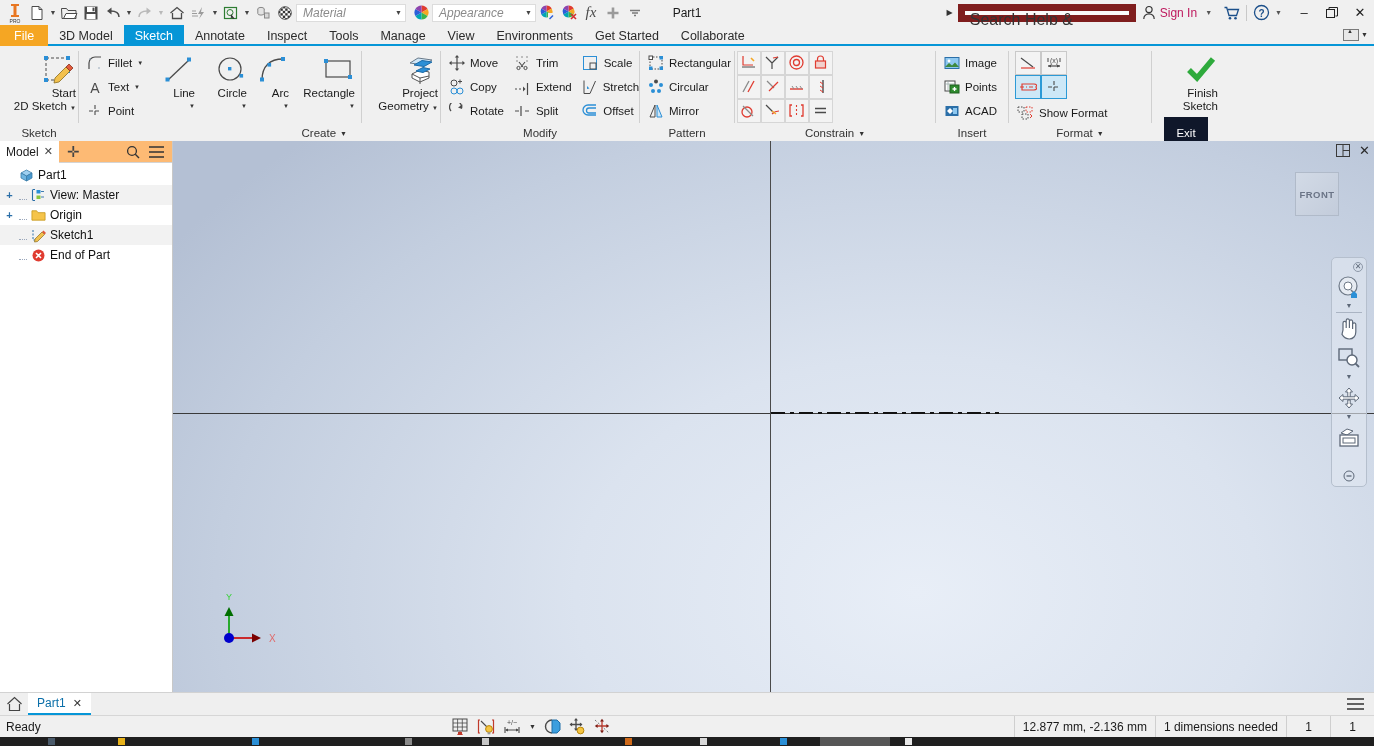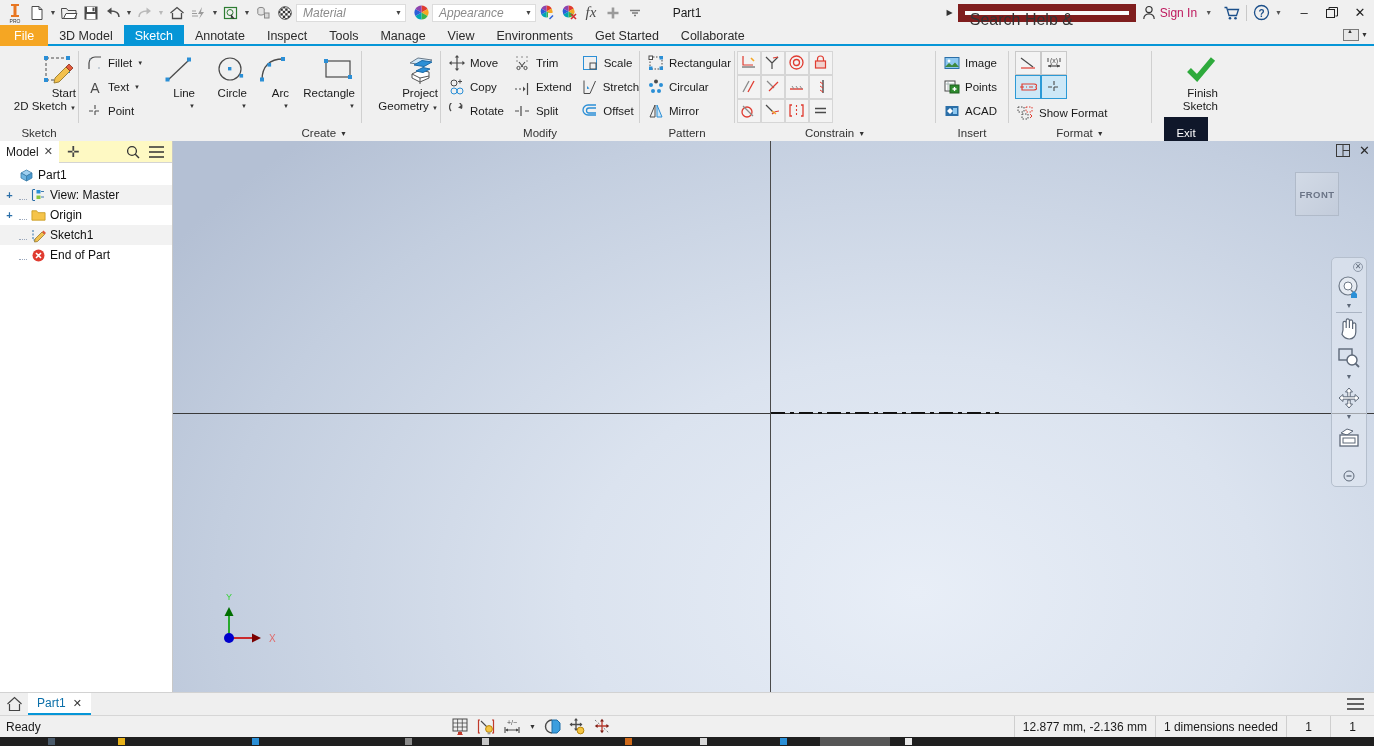--- a/index.html
+++ b/index.html
@@ -107,21 +107,21 @@
     background: #0f172a; color: #fff; font-size: 11.5px; width: 44px; height: 32px;
     display:flex; align-items:center; justify-content:center;text-align:center;
   }
 
   
   .browser {
     position: absolute; left: 0; top: 141px; width: 173px; height: 551px;
     background: #fff; border-right: 1px solid #c8c8c8;
   }
   .browser-head {
-    height: 22px; display: flex; align-items: center; background: #fef9c3;
+    height: 22px; display: flex; align-items: center; background: #fdba74;
     border-bottom: 1px solid #d4d4d4;
   }
   .bh-tab {
     background: #fff; height: 22px; display: flex; align-items: center; gap: 5px;
     padding: 0 6px; font-size: 12px; color: #1a1a1a;
   }
   .bh-x { font-size: 11px; color: #444; }
   .bh-plus { font-size: 15px; color: #444; padding: 0 8px; }
   .bh-right { margin-left: auto; display: flex; align-items: center; gap: 9px; padding-right: 8px; }
   .tree { padding: 2px 0 0 0; font-size: 12px; color: #111; }

